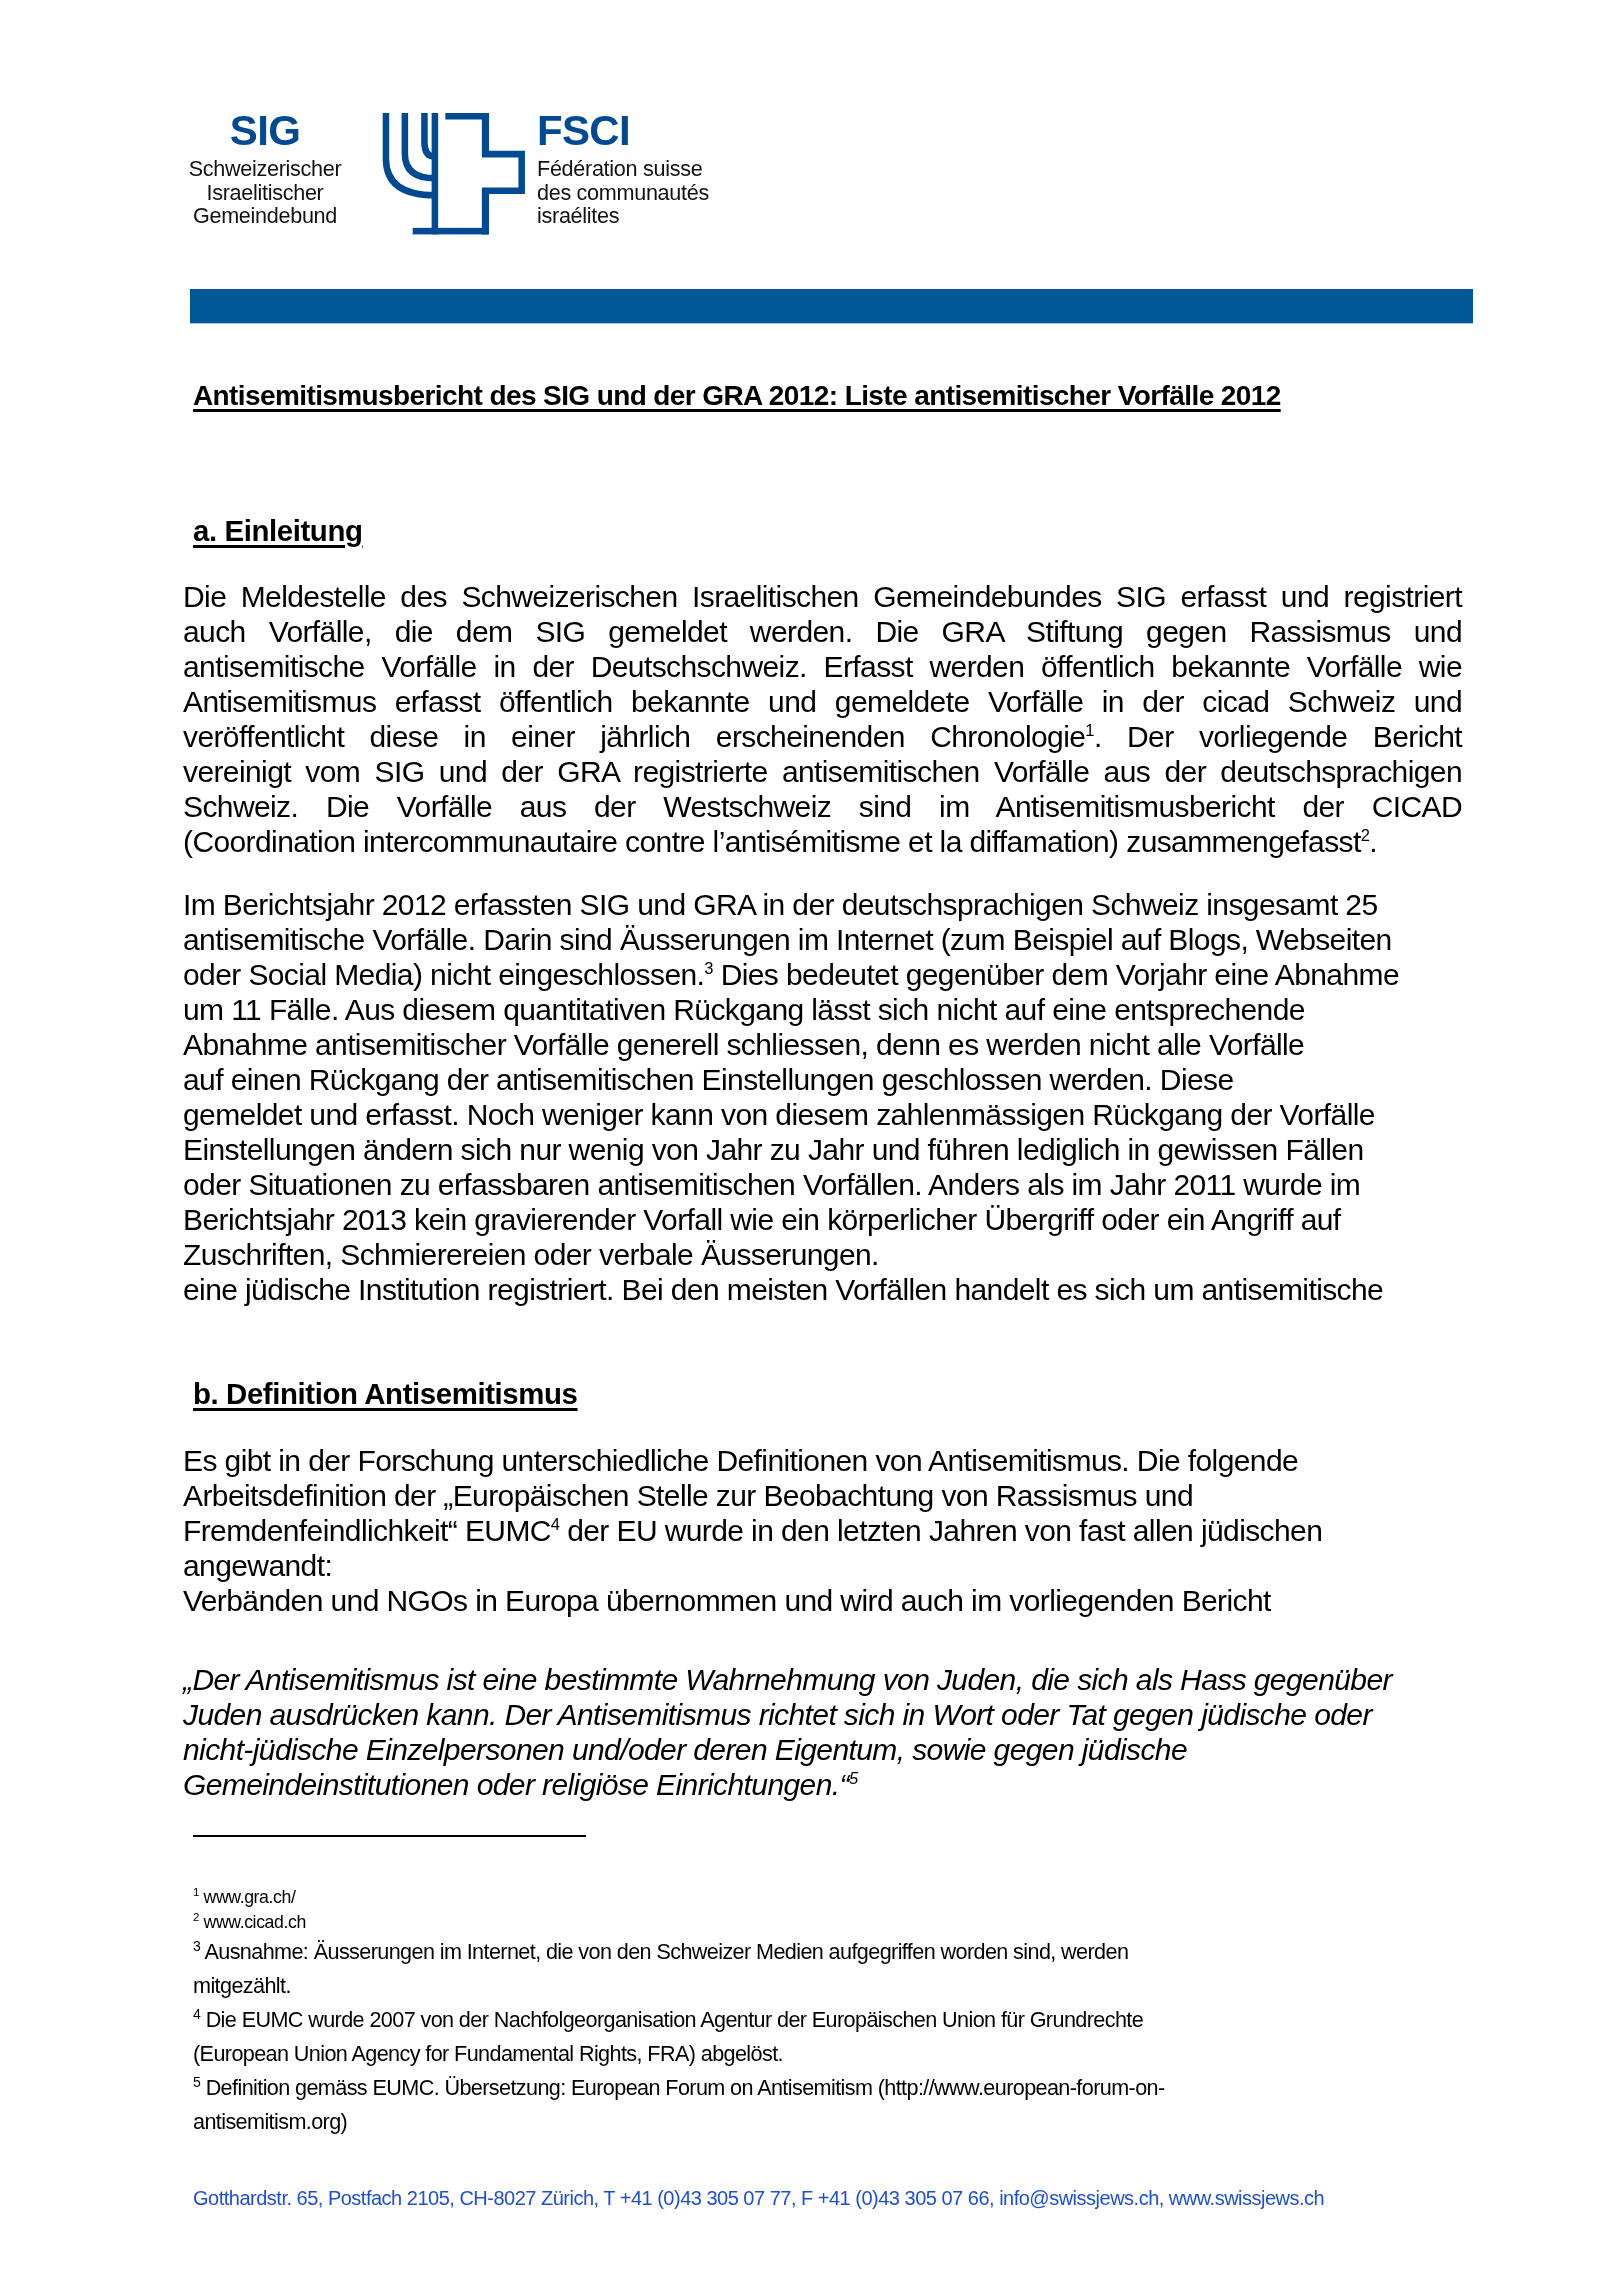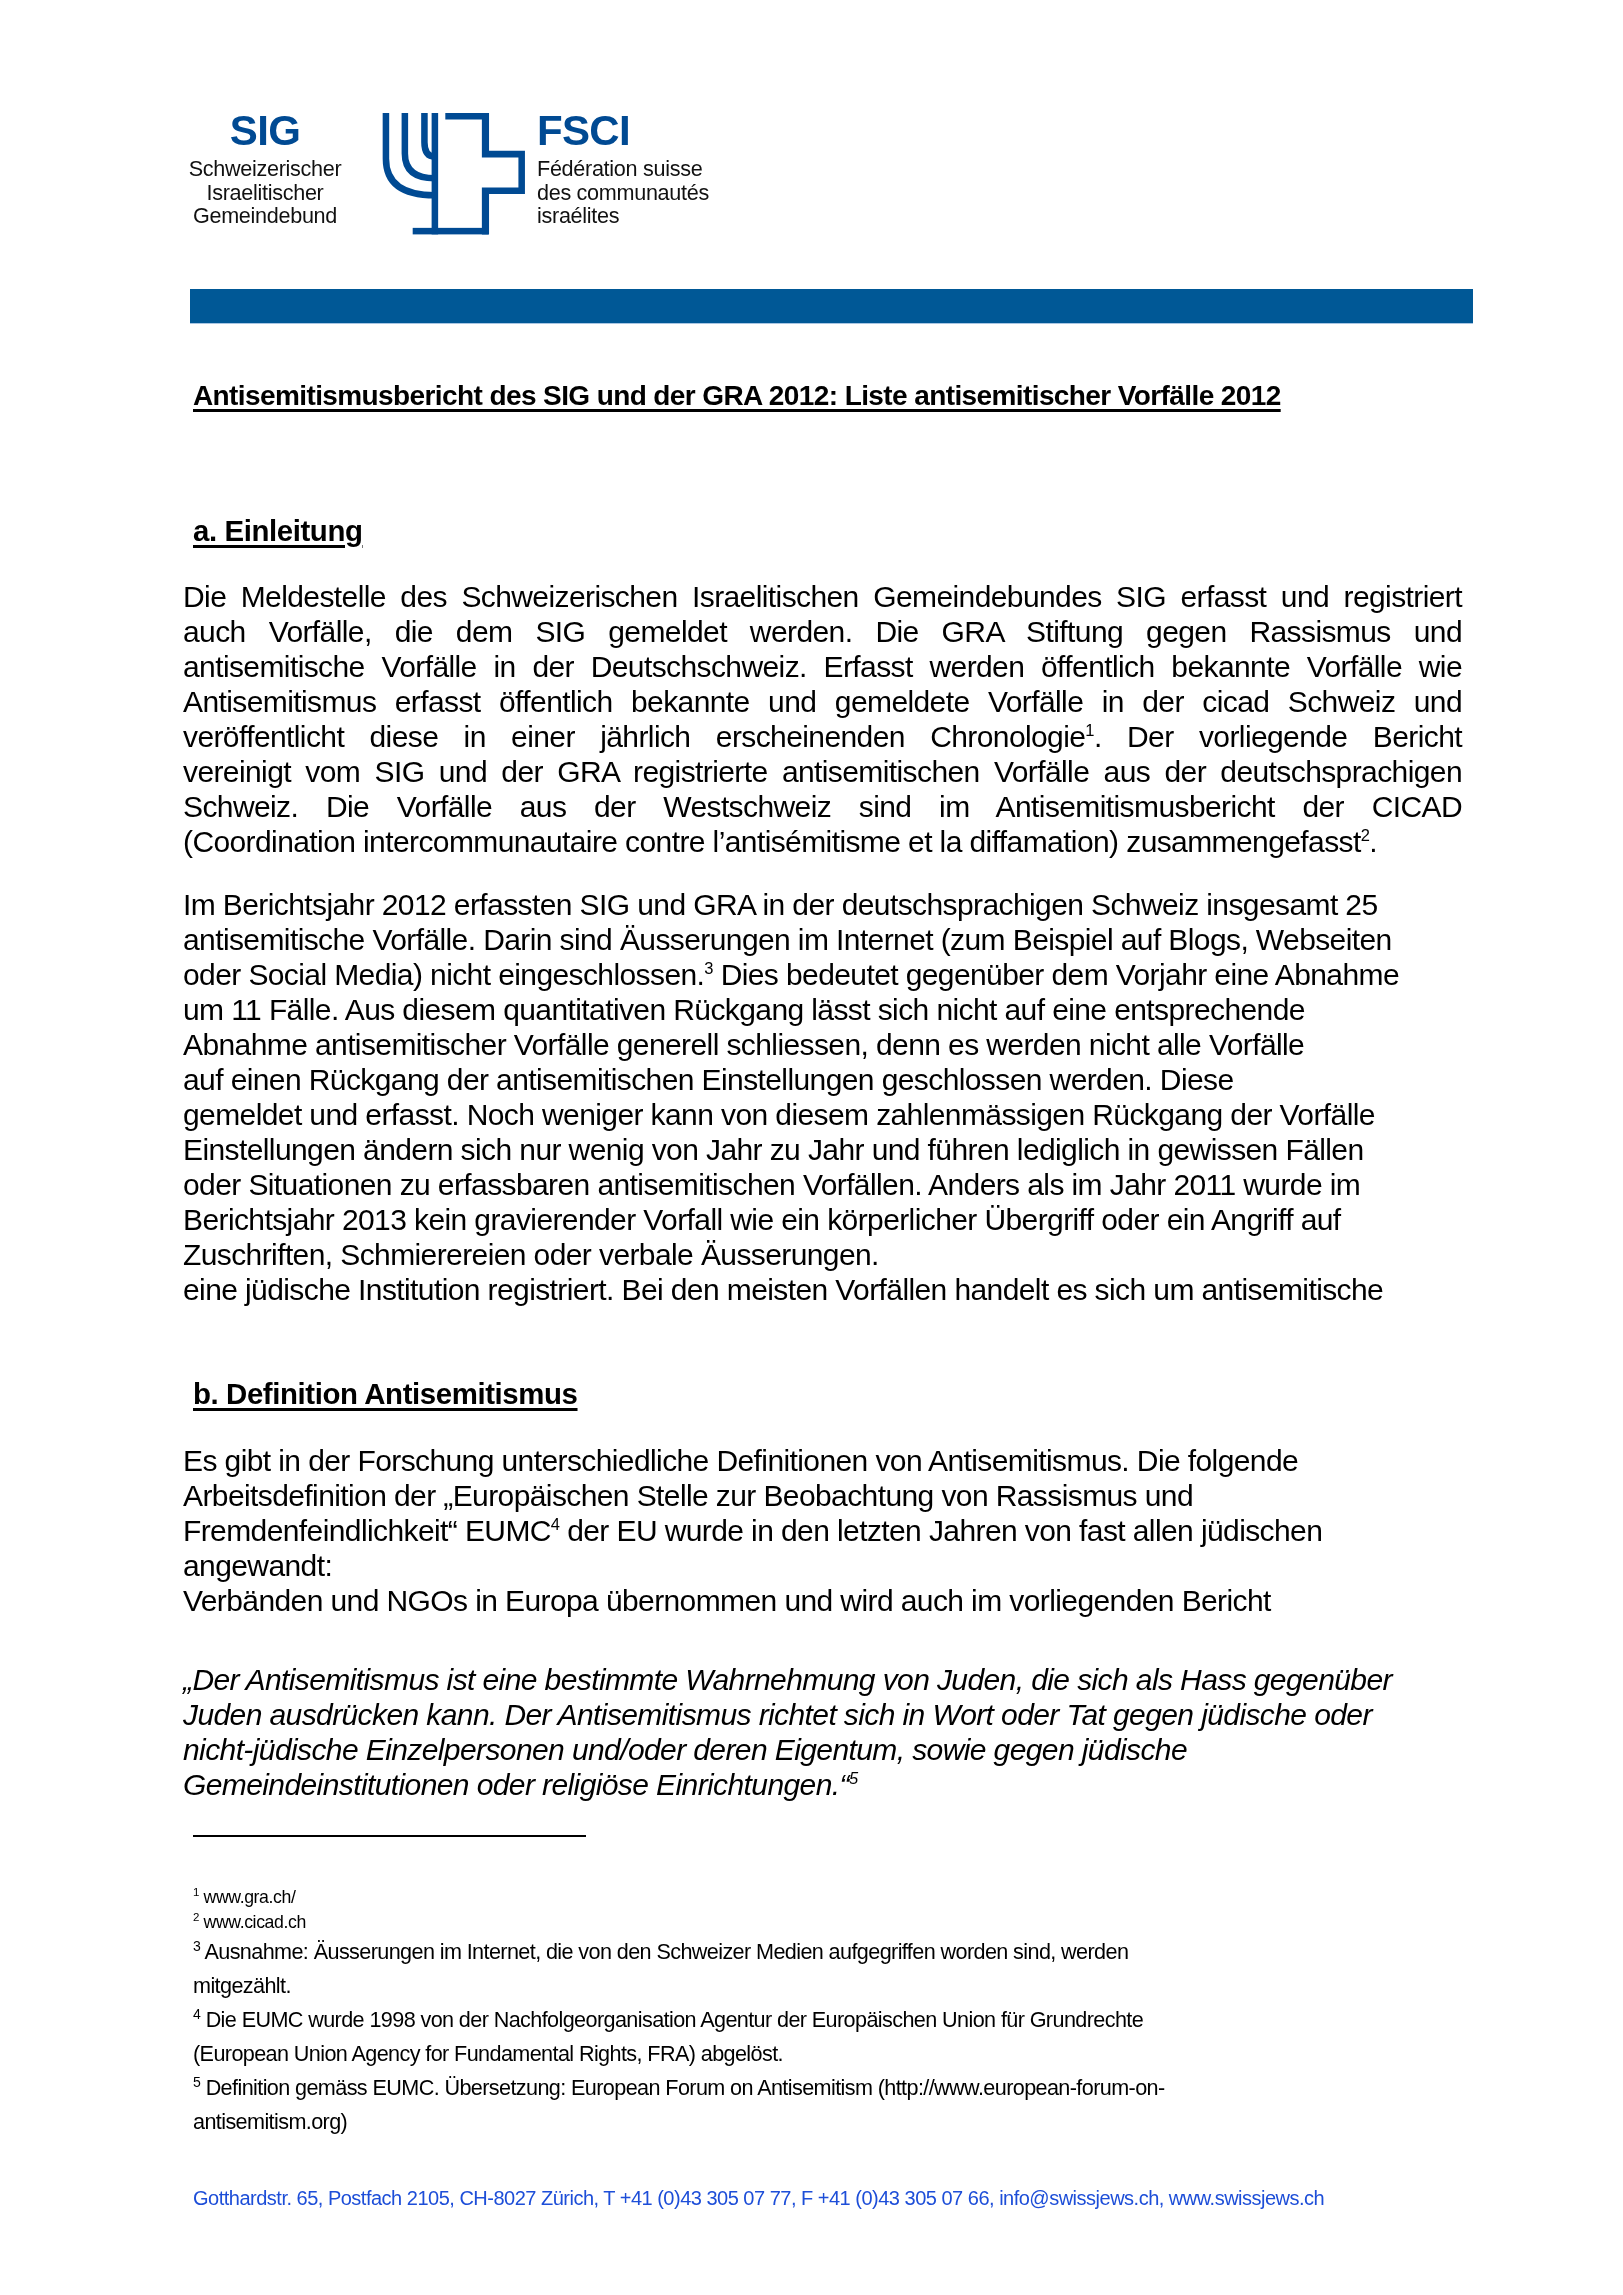--- a/index.html
+++ b/index.html
@@ -125,18 +125,18 @@
   <span class="ln">nicht-jüdische Einzelpersonen und/oder deren Eigentum, sowie gegen jüdische</span>
   <span class="ln"><span>Gemeindeinstitutionen oder religiöse Einrichtungen.“</span><sup>5</sup></span>
 </div>
 
 <div class="fn-rule"></div>
 
 <div class="fn" style="top:1885px;">
   <div class="small"><sup>1</sup> <span>www.gra.ch/</span></div>
   <div class="small"><sup>2</sup> <span>www.cicad.ch</span></div>
   <div class="big"><sup>3</sup> <span>Ausnahme: Äusserungen im Internet, die von den Schweizer Medien aufgegriffen worden sind, werden</span><br><span>mitgezählt.</span></div>
-  <div class="big"><sup>4</sup> <span>Die EUMC wurde 1998 von der Nachfolgeorganisation Agentur der Europäischen Union für Grundrechte</span><br><span>(European Union Agency for Fundamental Rights, FRA) abgelöst.</span></div>
+  <div class="big"><sup>4</sup> <span>Die EUMC wurde 2007 von der Nachfolgeorganisation Agentur der Europäischen Union für Grundrechte</span><br><span>(European Union Agency for Fundamental Rights, FRA) abgelöst.</span></div>
   <div class="big"><sup>5</sup> <span>Definition gemäss EUMC. Übersetzung: European Forum on Antisemitism (http://www.european-forum-on-</span><br><span>antisemitism.org)</span></div>
 </div>
 
 <div class="footer">Gotthardstr. 65, Postfach 2105, CH-8027 Zürich, T +41 (0)43 305 07 77, F +41 (0)43 305 07 66, info@swissjews.ch, www.swissjews.ch</div>
 
 
 </body></html>

